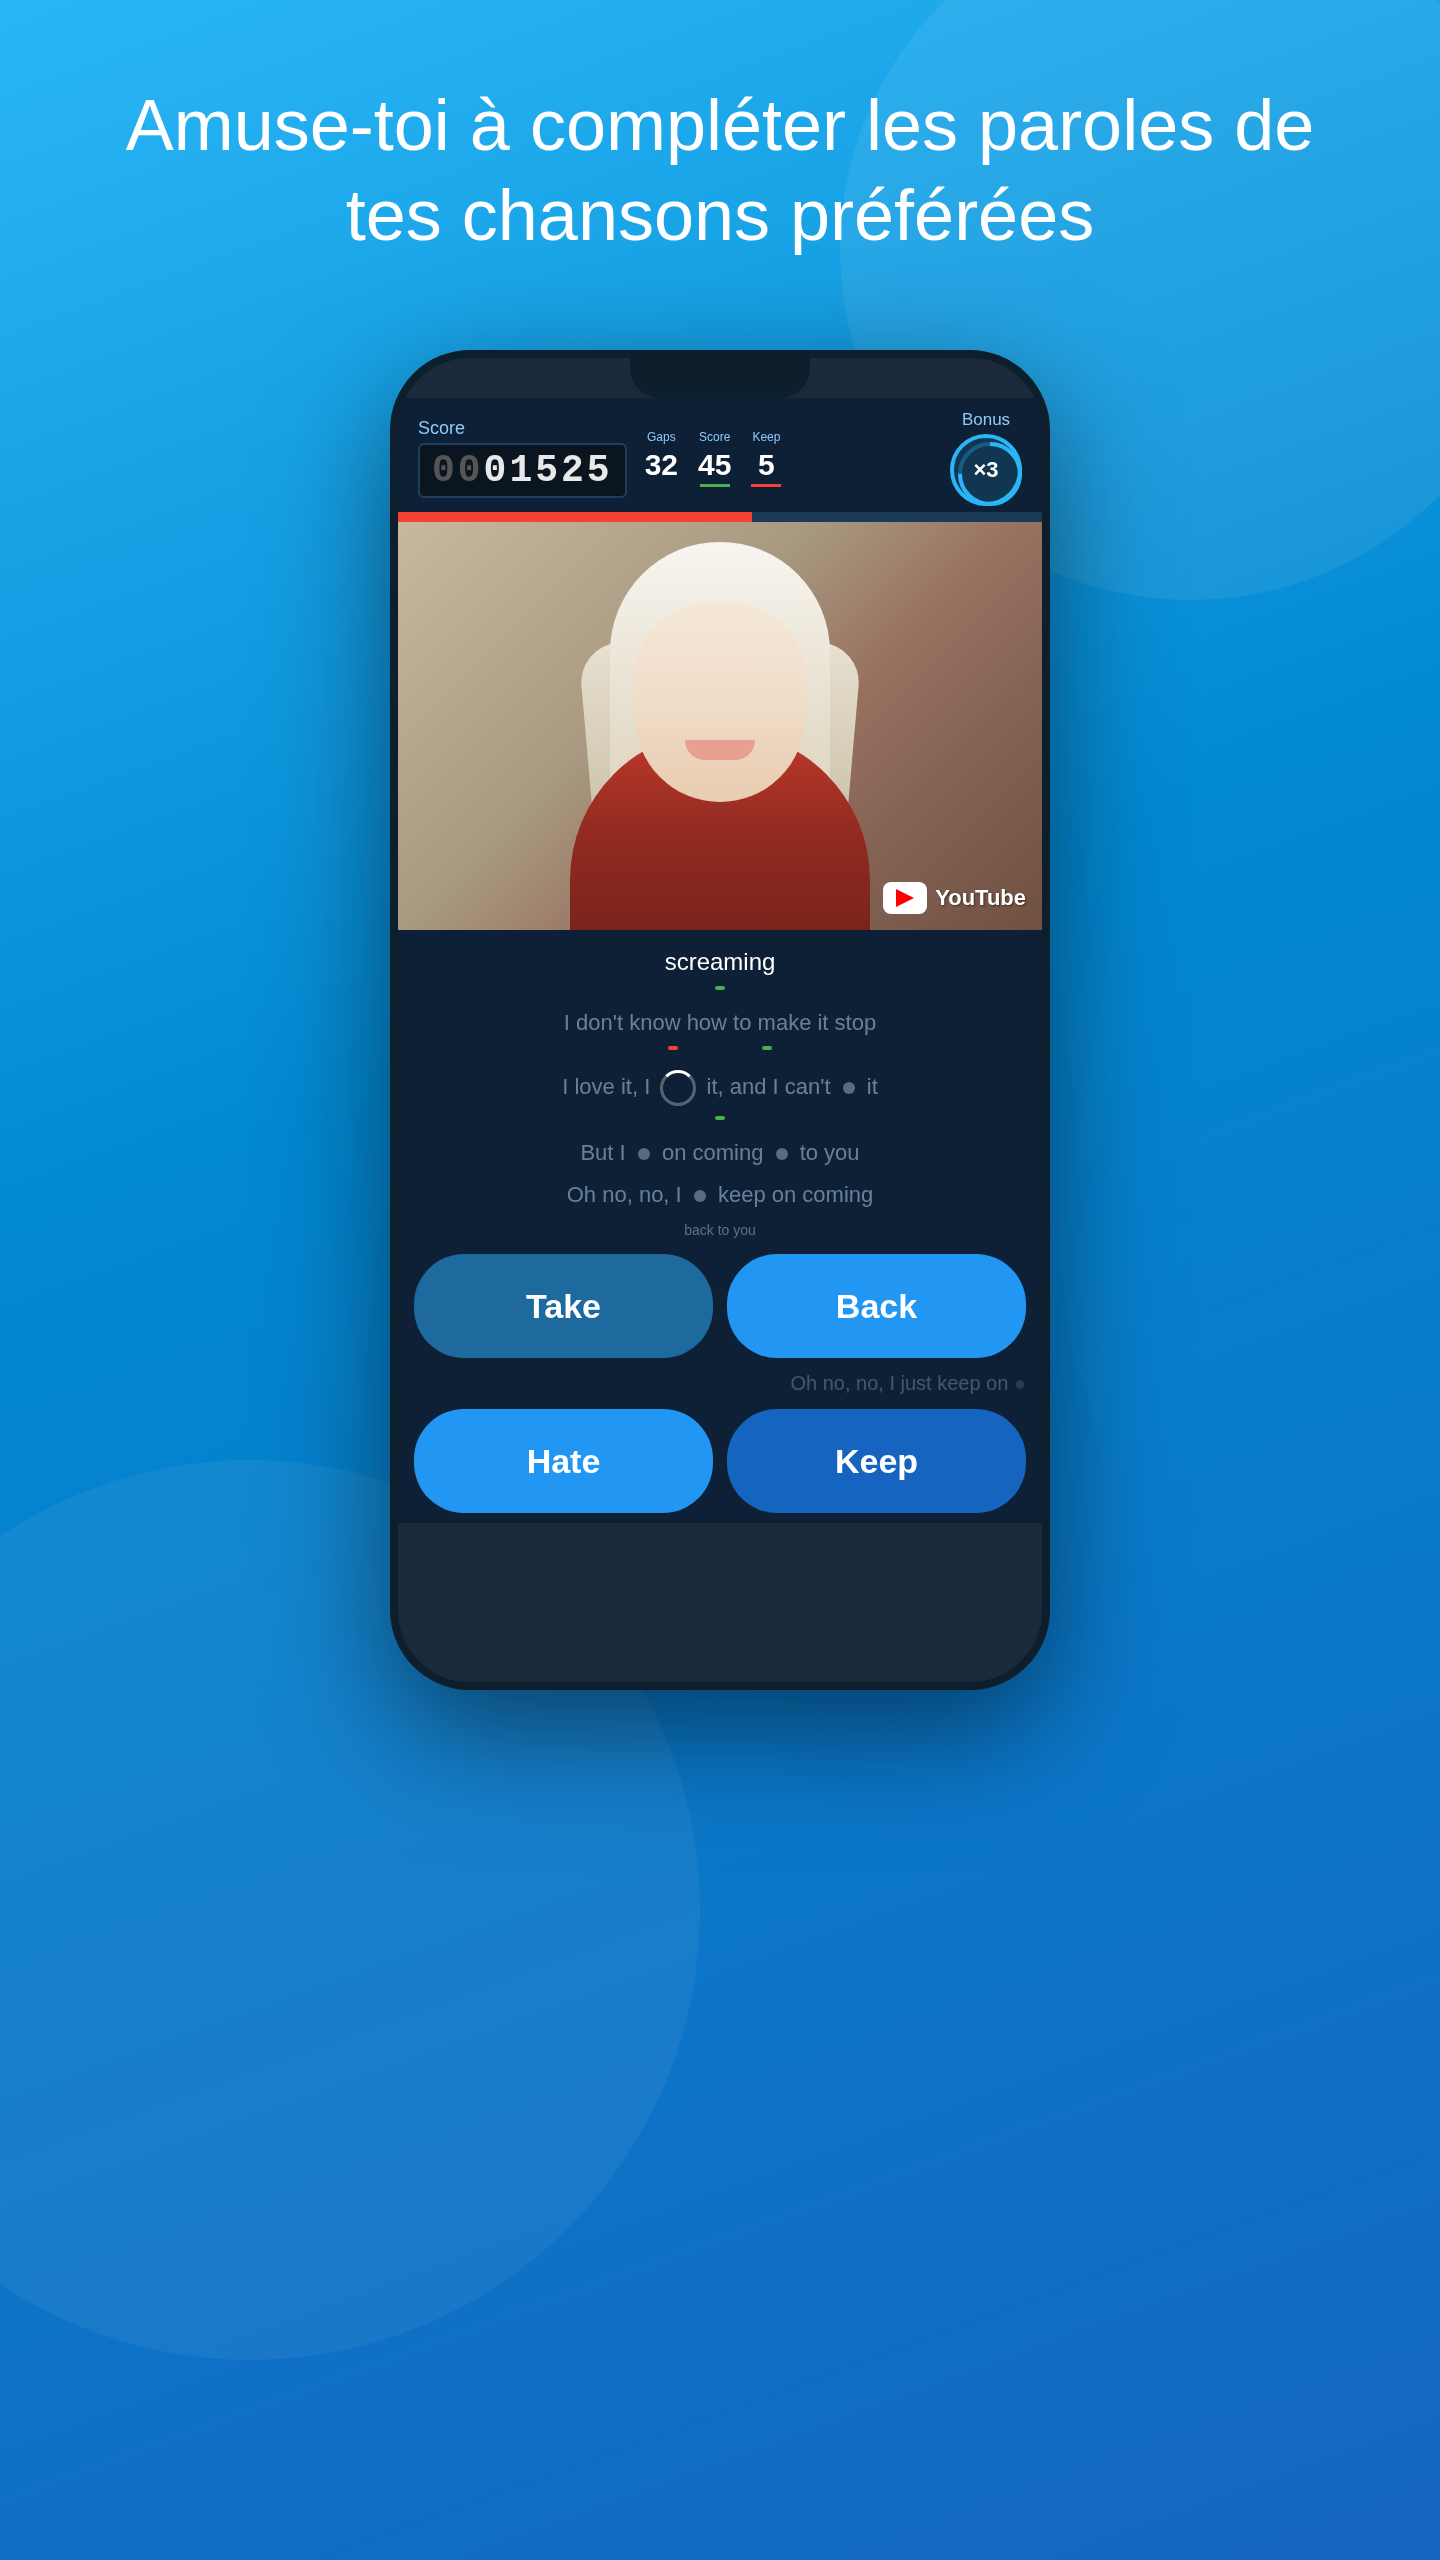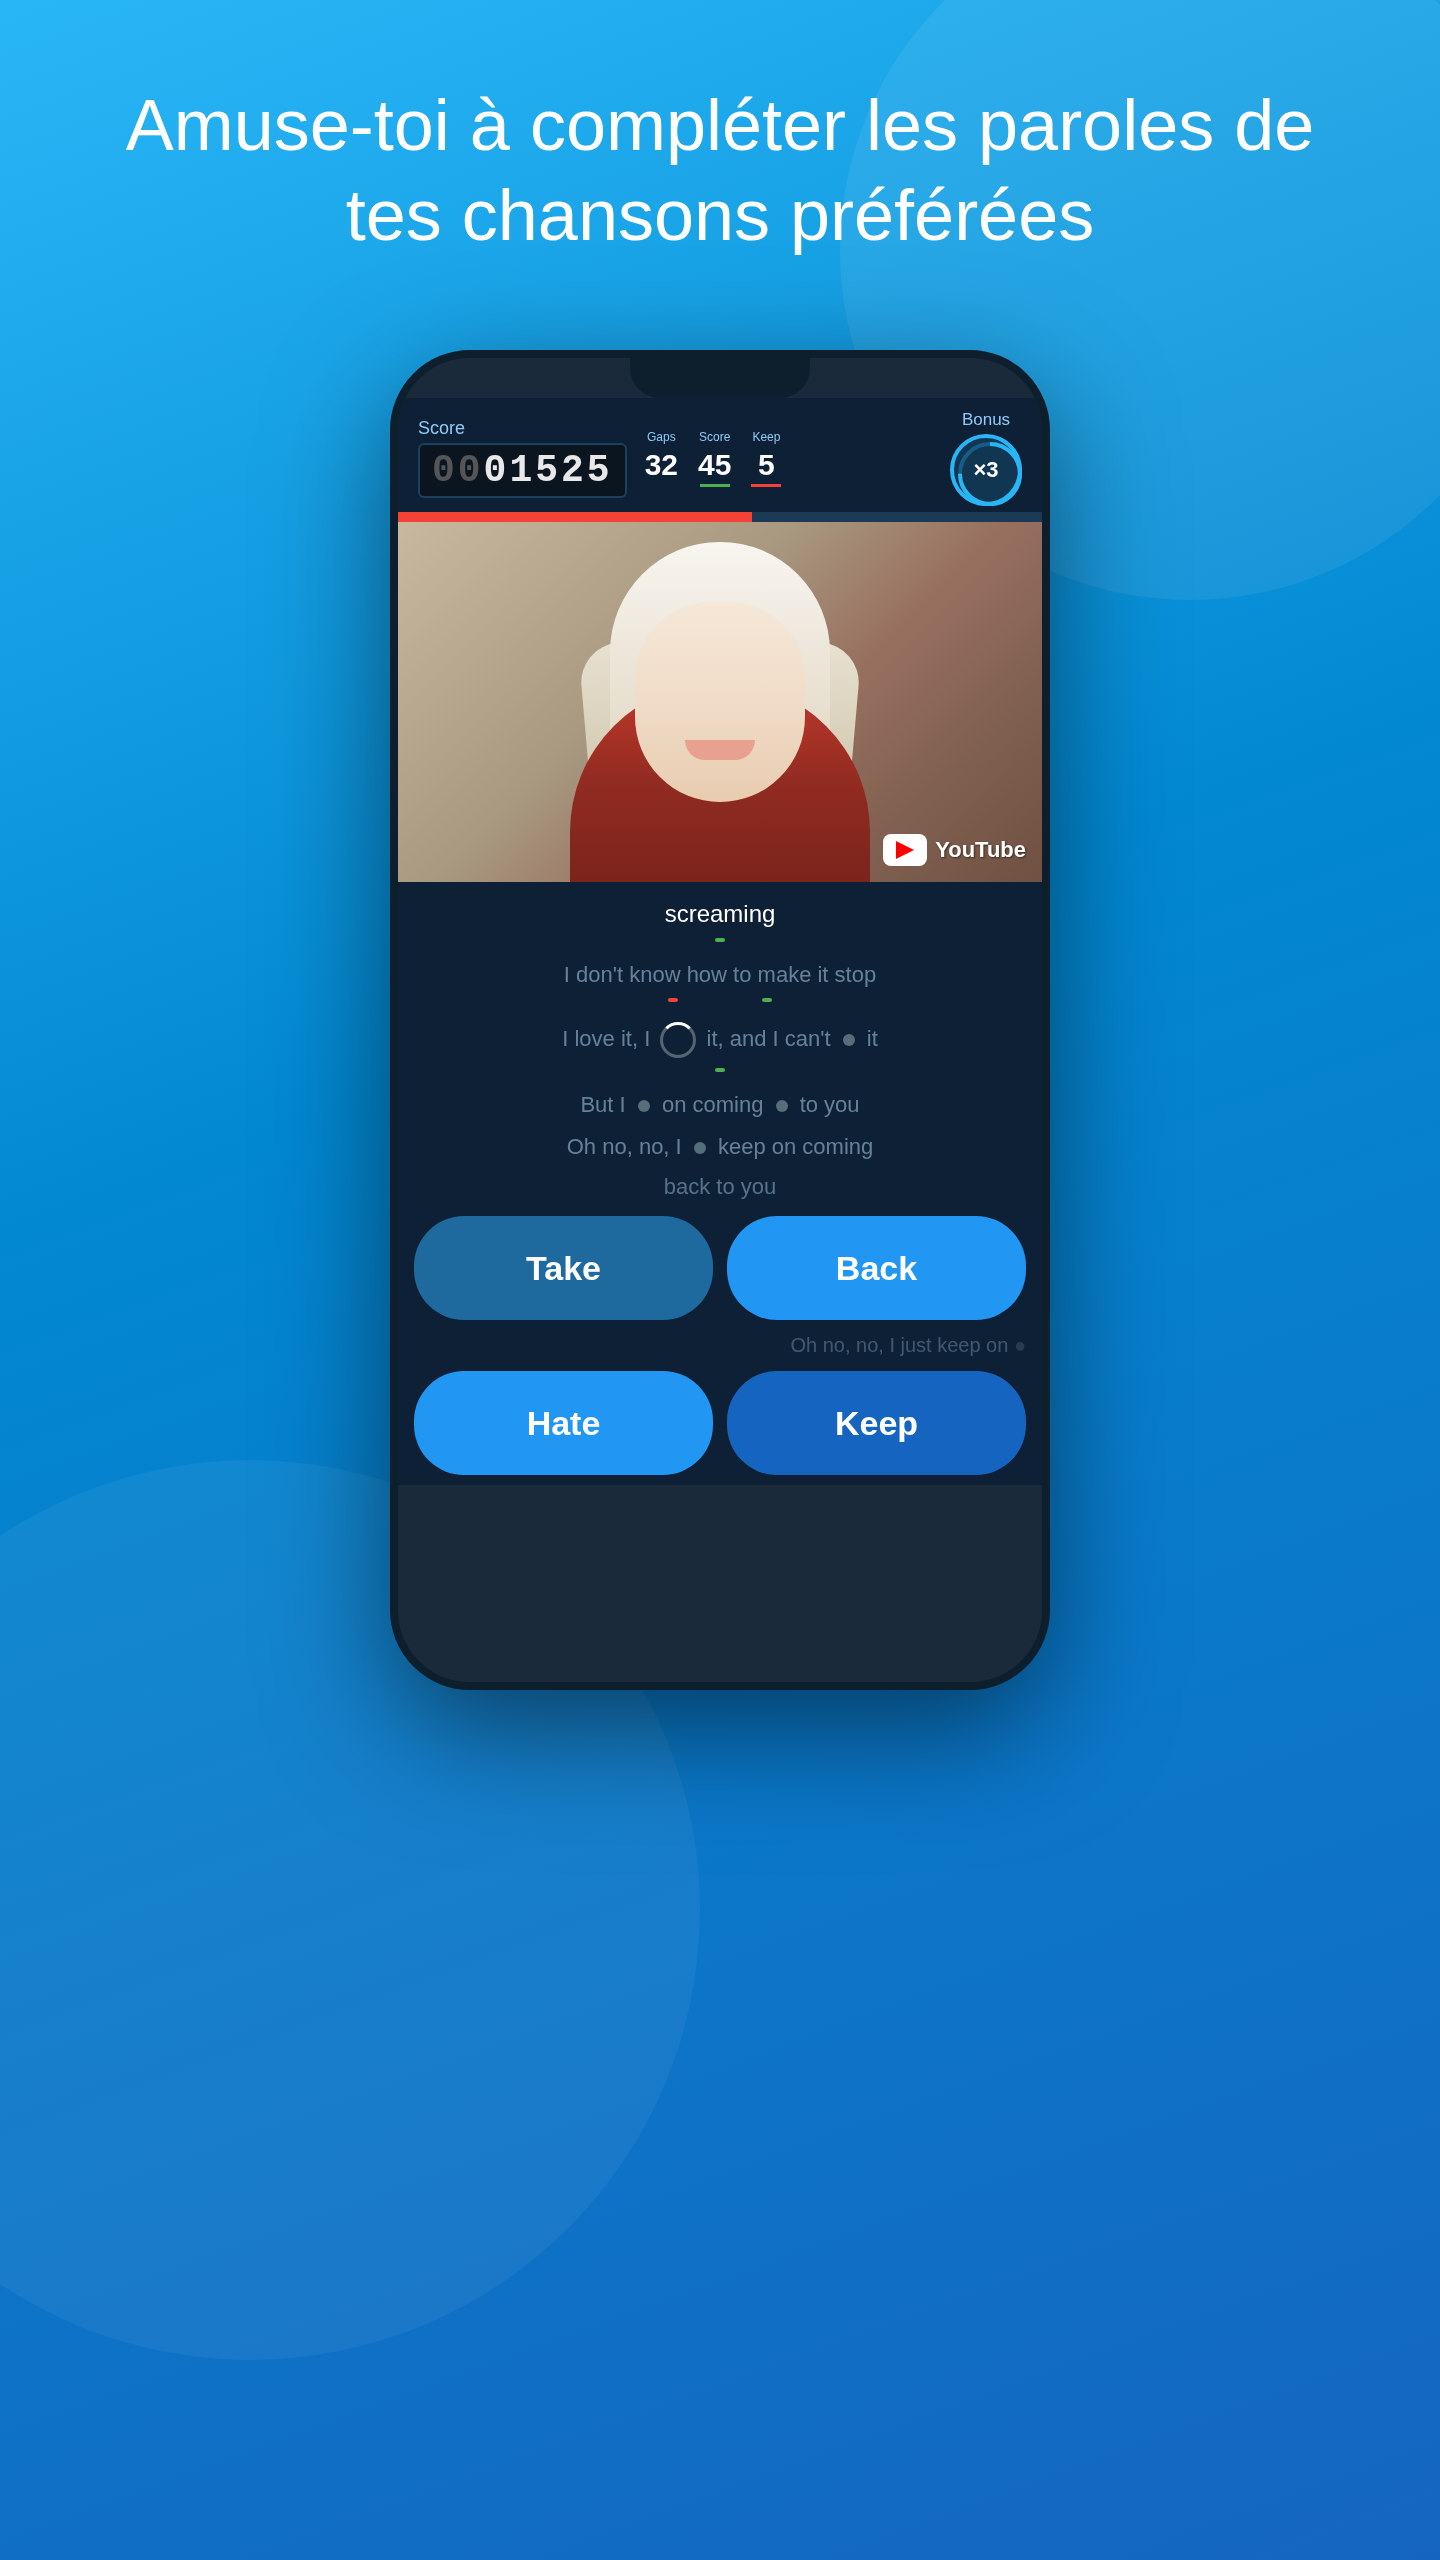--- a/index.html
+++ b/index.html
@@ -178,21 +178,21 @@
 
     .progress-bar-fill {
       height: 100%;
       background: #f44336;
       width: 55%;
     }
 
     
     .video-area {
       width: 100%;
-      height: 360px;
+      height: 408px;
       background: linear-gradient(135deg, #b0bec5 0%, #78909c 30%, #c8a882 60%, #8d6e63 100%);
       position: relative;
       overflow: hidden;
     }
 
     
     .person-shape {
       position: absolute;
       top: 0; left: 0; right: 0; bottom: 0;
     }
@@ -450,21 +450,21 @@
 
       <div class="lyric-line">
         <span class="lyric-inactive">Oh no, no, I <span class="dot-placeholder"></span> keep on coming</span>
       </div>
 
     </div>
 
     <div class="buttons-area">
 
       <div style="position:relative;">
-        <div style="text-align:center;color:rgba(160,195,220,0.5);font-size:22px;padding:6px 0;">back to you</div>
+        <div style="text-align:center;color:rgba(160,195,220,0.5);font-size:14px;padding:6px 0;">back to you</div>
         <div class="button-row">
           <button class="word-btn btn-take">Take</button>
           <button class="word-btn btn-back">Back</button>
         </div>
       </div>
 
       <div style="position:relative;">
         <div style="text-align:right;color:rgba(160,195,220,0.35);font-size:20px;padding:4px 0;">Oh no, no, I just keep on <span style="opacity:0.5;">●</span></div>
         <div class="button-row">
           <button class="word-btn btn-hate">Hate</button>

